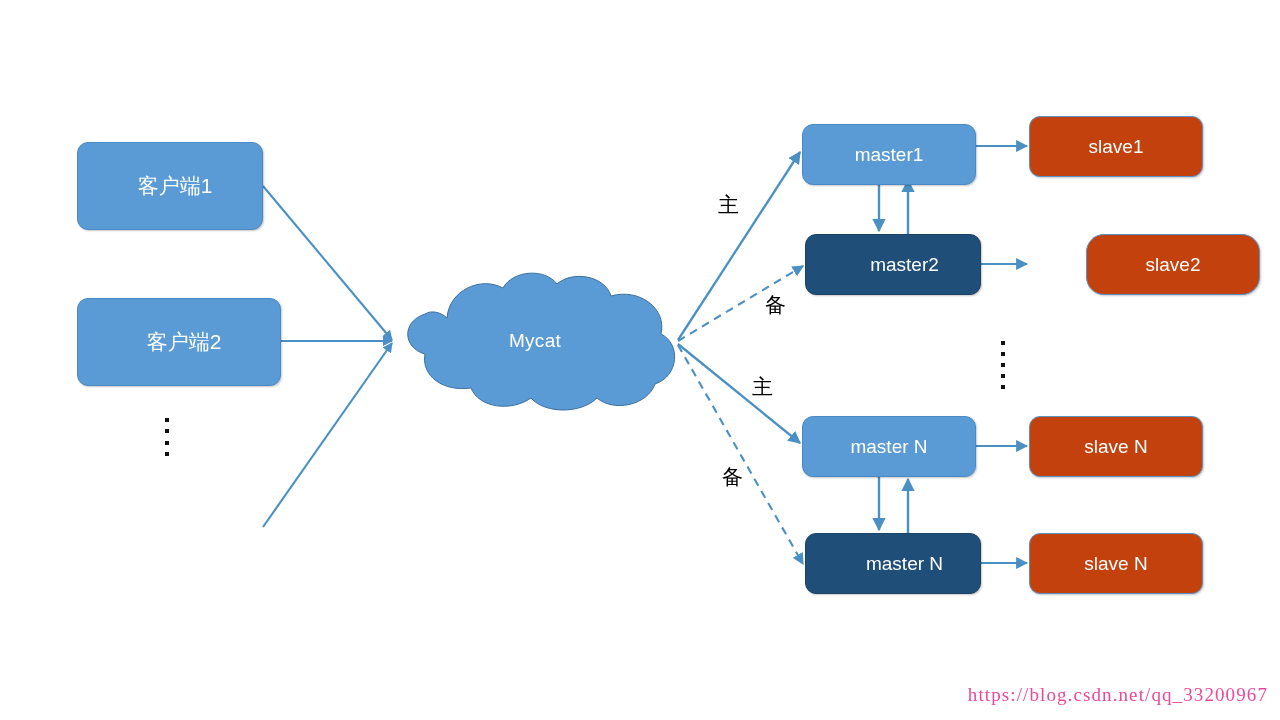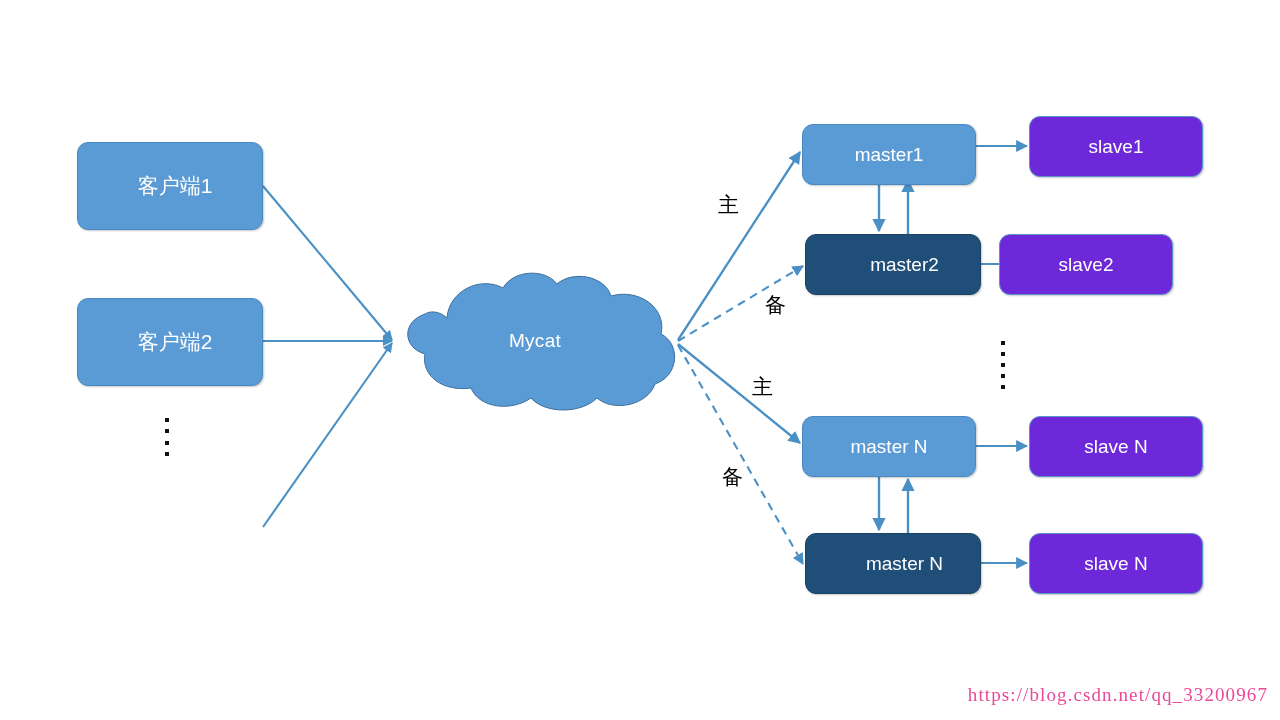--- a/index.html
+++ b/index.html
@@ -49,21 +49,21 @@
     border: 1px solid #4a8ac4;
     font-size: 19px;
   }
   .node-master-backup {
     background: #1F4E79;
     border: 1px solid #1b4366;
     font-size: 19px;
     padding-left: 23px;
   }
   .node-slave {
-    background: #6d28d9;
+    background: #c2410c;
     border: 1px solid #5a93c9;
     font-size: 19px;
   }
   .cloud {
     position: absolute;
     left: 385px;
     top: 266px;
     width: 300px;
     height: 150px;
   }
@@ -162,21 +162,21 @@
              C58,126 36,110 40,88
              C18,82 16,56 40,48
              C46,44 56,46 62,52 Z" fill="#5B9BD5" stroke="#3b6f9e" stroke-width="1"></path>
   </svg>
   <div class="cloud-label">Mycat</div>
 
   <div class="node node-client" style="left:77px; top:142px; width:186px; height:88px;">
     <span>客户端1</span>
   </div>
 
-  <div class="node node-client" style="left:77px; top:298px; width:186px; height:88px;">
+  <div class="node node-client" style="left:77px; top:298px; width:204px; height:88px;">
     <span>客户端2</span>
   </div>
 
   <div class="ellipsis" style="left:164px; top:418px; width:6px; height:38px;">
     <span></span>
     <span></span>
     <span></span>
     <span></span>
   </div>
 
@@ -186,21 +186,21 @@
   </div>
 
   <div class="node node-slave" style="left:1029px; top:116px; width:174px; height:61px;">
     <span>slave1</span>
   </div>
 
   <div class="node node-master-backup" style="left:805px; top:234px; width:176px; height:61px;">
     <span>master2</span>
   </div>
 
-  <div class="node node-slave" style="left:999px; top:234px; width:174px; height:61px;">
+  <div class="node node-slave" style="left:1086px; top:234px; width:174px; height:61px;border-radius:18px;">
     <span>slave2</span>
   </div>
 
   <div class="edge-label" style="left:718px; top:191px;">主</div>
 
   <div class="edge-label" style="left:765px; top:291px;">备</div>
 
   <div class="ellipsis" style="left:1000px; top:341px; width:6px; height:48px;">
     <span></span>
     <span></span>

